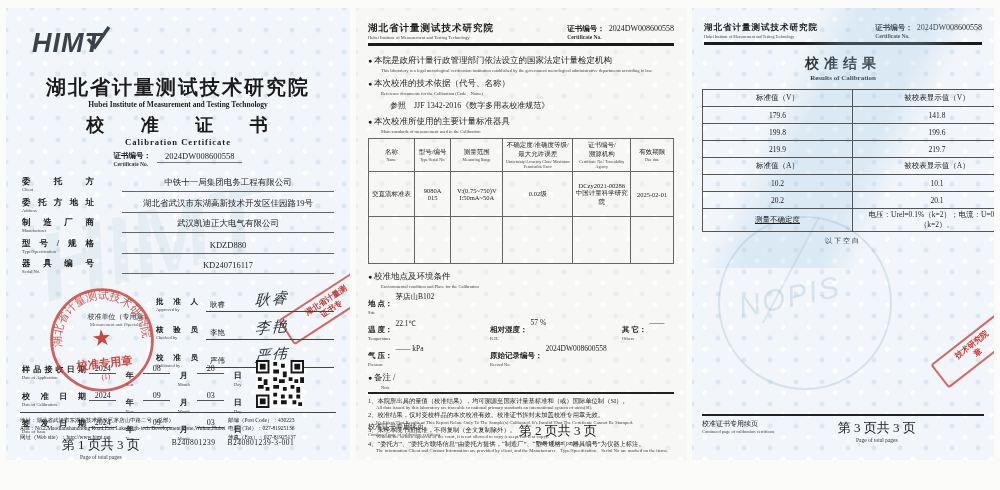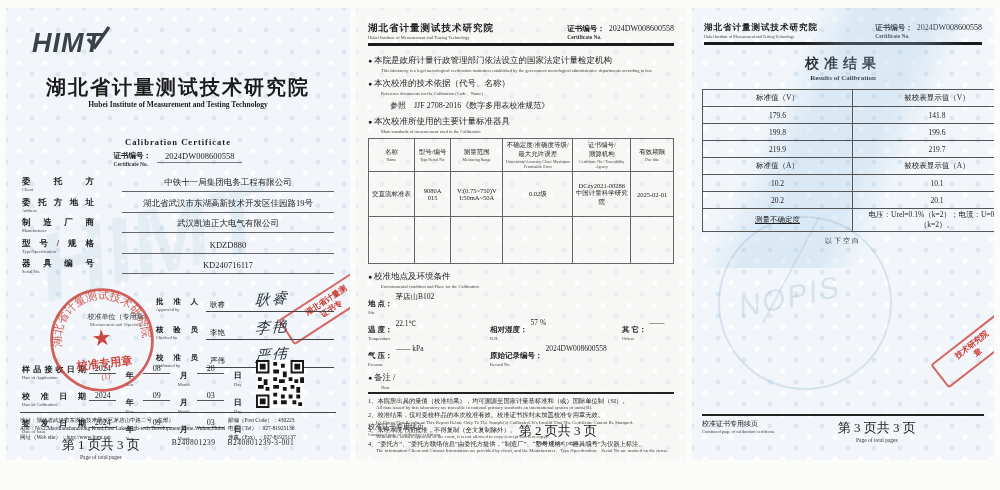--- a/index.html
+++ b/index.html
@@ -124,20 +124,21 @@
 
     <div class="logo">
       <span>HIMT</span>
       <svg width="26" height="26" viewBox="0 0 26 26">
         <polyline points="3,14 10,22 24,2" fill="none" stroke="#3b424b" stroke-width="3.4"></polyline>
       </svg>
     </div>
 
     <div class="inst1-cn c">湖北省计量测试技术研究院</div>
     <div class="inst1-en c">Hubei Institute of Measurement and Testing Technology</div>
+    <div class="title1-cn c">校 准 证 书</div>
     <div class="title1-en c">Calibration Certificate</div>
 
     <div class="certno1">
       <div>
         <div class="cl-cn">证书编号：</div>
         <div class="cl-en">Certificate No.</div>
       </div>
       <div class="cv">2024DW008600558</div>
     </div>
 
@@ -321,21 +322,21 @@
     <div class="rule"></div>
 
     <div class="bullets">
       <div class="blt">
         <div class="b-cn">本院是政府计量行政管理部门依法设立的国家法定计量检定机构</div>
         <div class="b-en">This laboratory is a legal metrological verification institution established by the government metrological administrative departments according to law.</div>
       </div>
       <div class="blt">
         <div class="b-cn">本次校准的技术依据（代号、名称）</div>
         <div class="b-en">Reference documents for the Calibration (Code、Name)</div>
-        <div class="refline">参照　JJF 2708-2016《数字多用表校准规范》</div>
+        <div class="refline">参照　JJF 1342-2016《数字多用表校准规范》</div>
       </div>
       <div class="blt" style="margin-bottom:2px;">
         <div class="b-cn">本次校准所使用的主要计量标准器具</div>
         <div class="b-en">Main standards of measurement used in the Calibration</div>
       </div>
     </div>
 
     <table class="stdt">
       <colgroup>
           <col style="width:15%">

